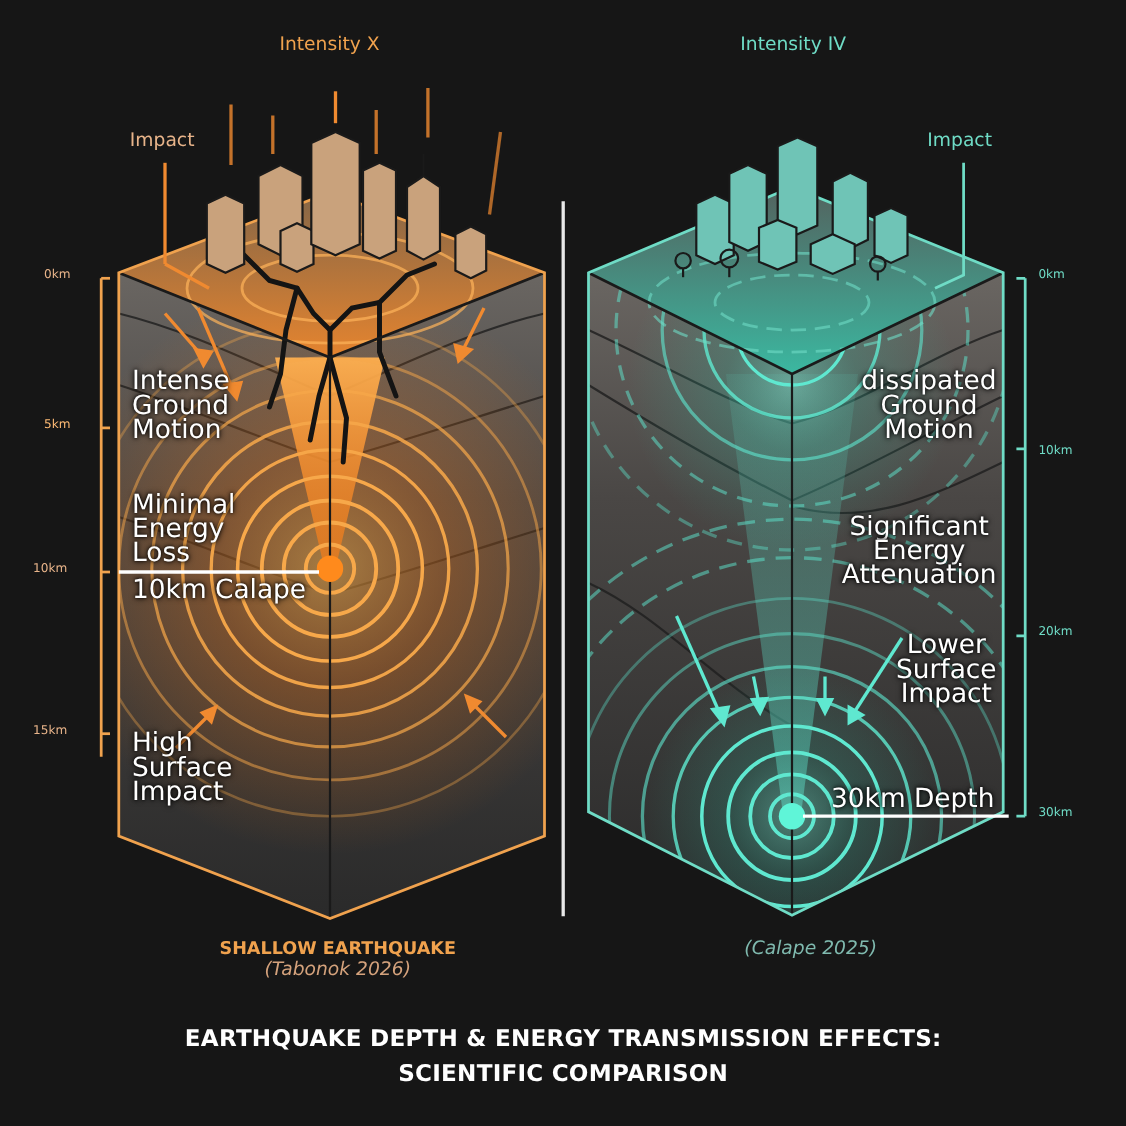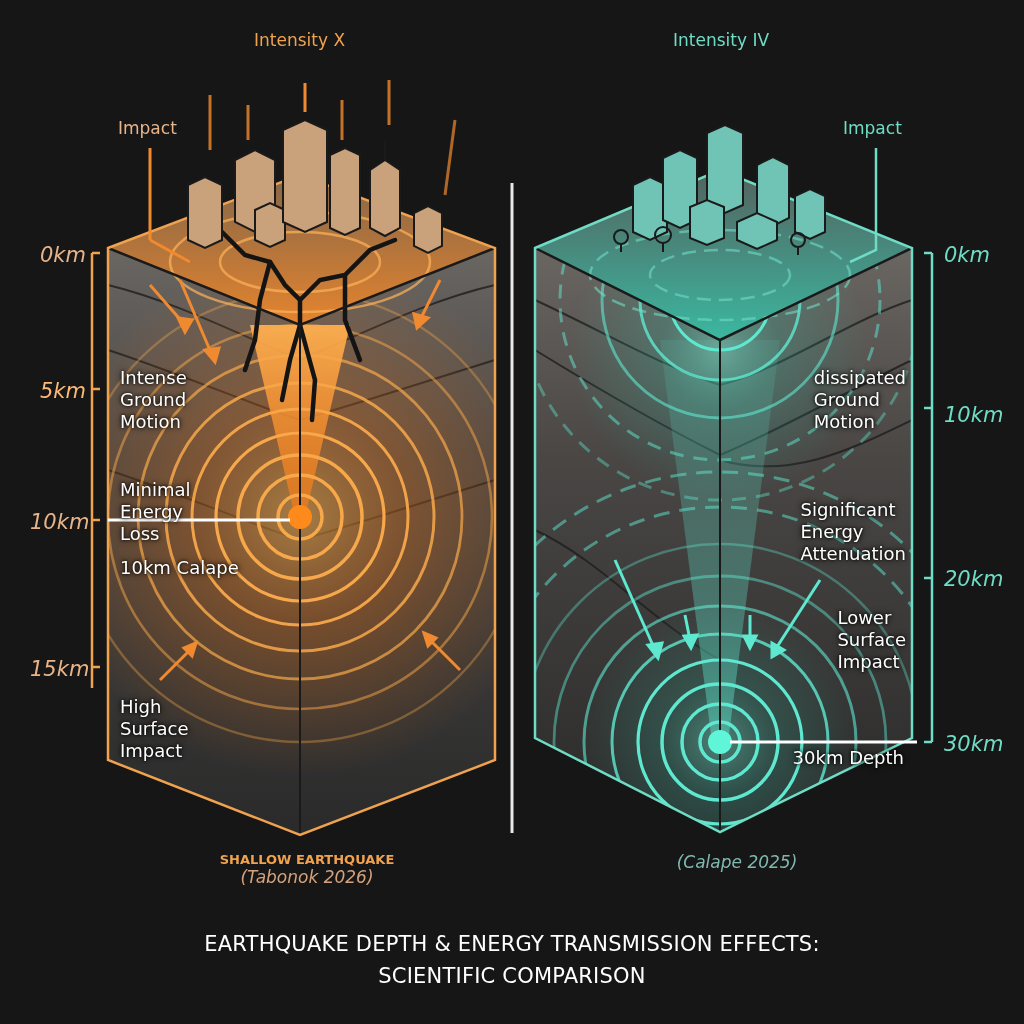--- a/index.html
+++ b/index.html
@@ -4,27 +4,27 @@
   <style>
     html, body { margin: 0; padding: 0; background: #161616; }
     body { width: 1024px; height: 1024px; overflow: hidden; position: relative;
            font-family: "DejaVu Sans", "Liberation Sans", sans-serif; }
     #stage { position: absolute; left: 0; top: 0; width: 1024px; height: 732px; border-radius: 11px; }
     .lbl { position: absolute; white-space: nowrap; }
     .orange { color: #f0a24e; }
     .teal { color: #6fdcc6; }
     .white { color: #ffffff; text-shadow: 0 0 6px #000, 0 0 3px #000; }
     .small { font-size: 17px; }
-    .mid { font-size: 18px; line-height: 22px; margin-top: 32px; }
-    .right { text-align: left; }
-    .scale-lbl { font-size: 21px; font-style: italic; }
+    .mid { font-size: 24px; line-height: 22px; }
+    .right { text-align: center; }
+    .scale-lbl { font-size: 11px; }
     .title { position: absolute; left: 0; width: 1024px; text-align: center; color: #fff;
-             font-family: "DejaVu Sans", sans-serif; font-weight: normal; font-size: 21px;
+             font-family: "DejaVu Sans", sans-serif; font-weight: bold; font-size: 21px;
              letter-spacing: 0.2px; line-height: 32px; }
-    .caption-main { font-weight: bold; font-size: 13px; }
+    .caption-main { font-weight: bold; font-size: 16px; }
     .caption-sub { font-size: 17px; font-style: italic; }
   </style>
 </head>
 <body>
 
 <div id="stage">
 
   <svg width="1024" height="1024" viewBox="0 0 1024 1024" xmlns="http://www.w3.org/2000/svg" style="position:absolute;left:0;top:0">
     <defs>
       <radialGradient id="oGlow" cx="0.5" cy="0.5" r="0.5">

